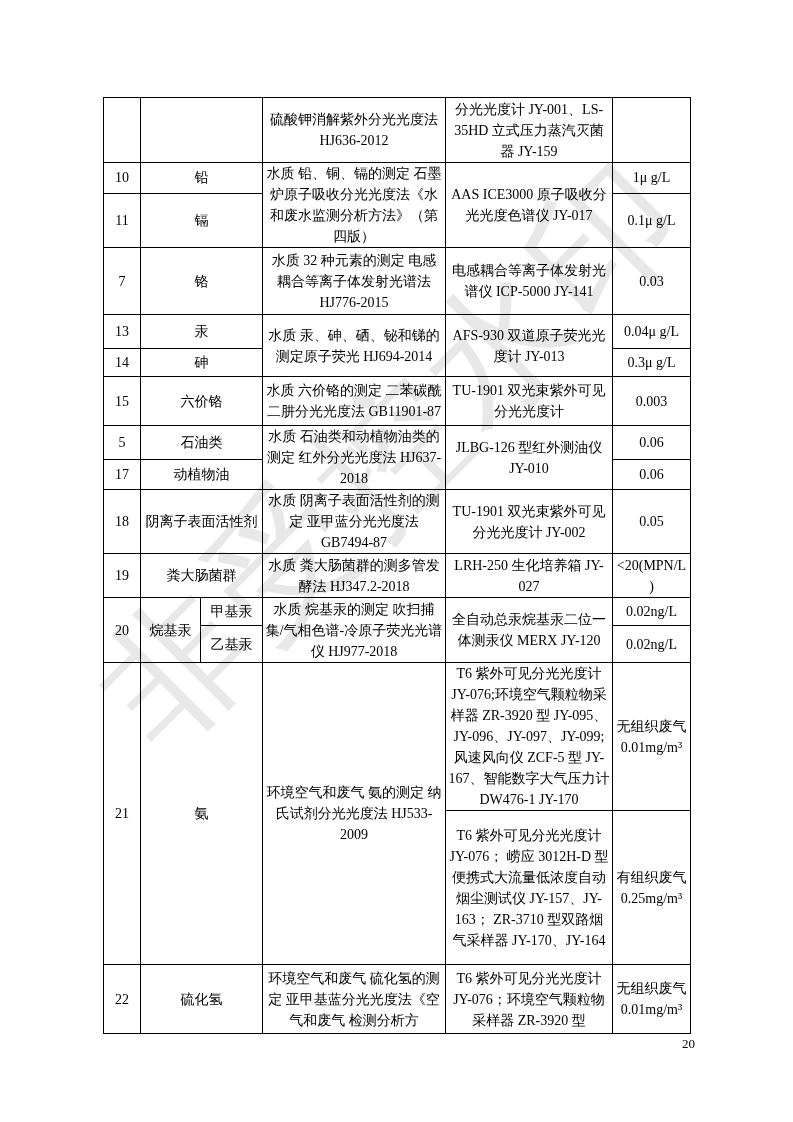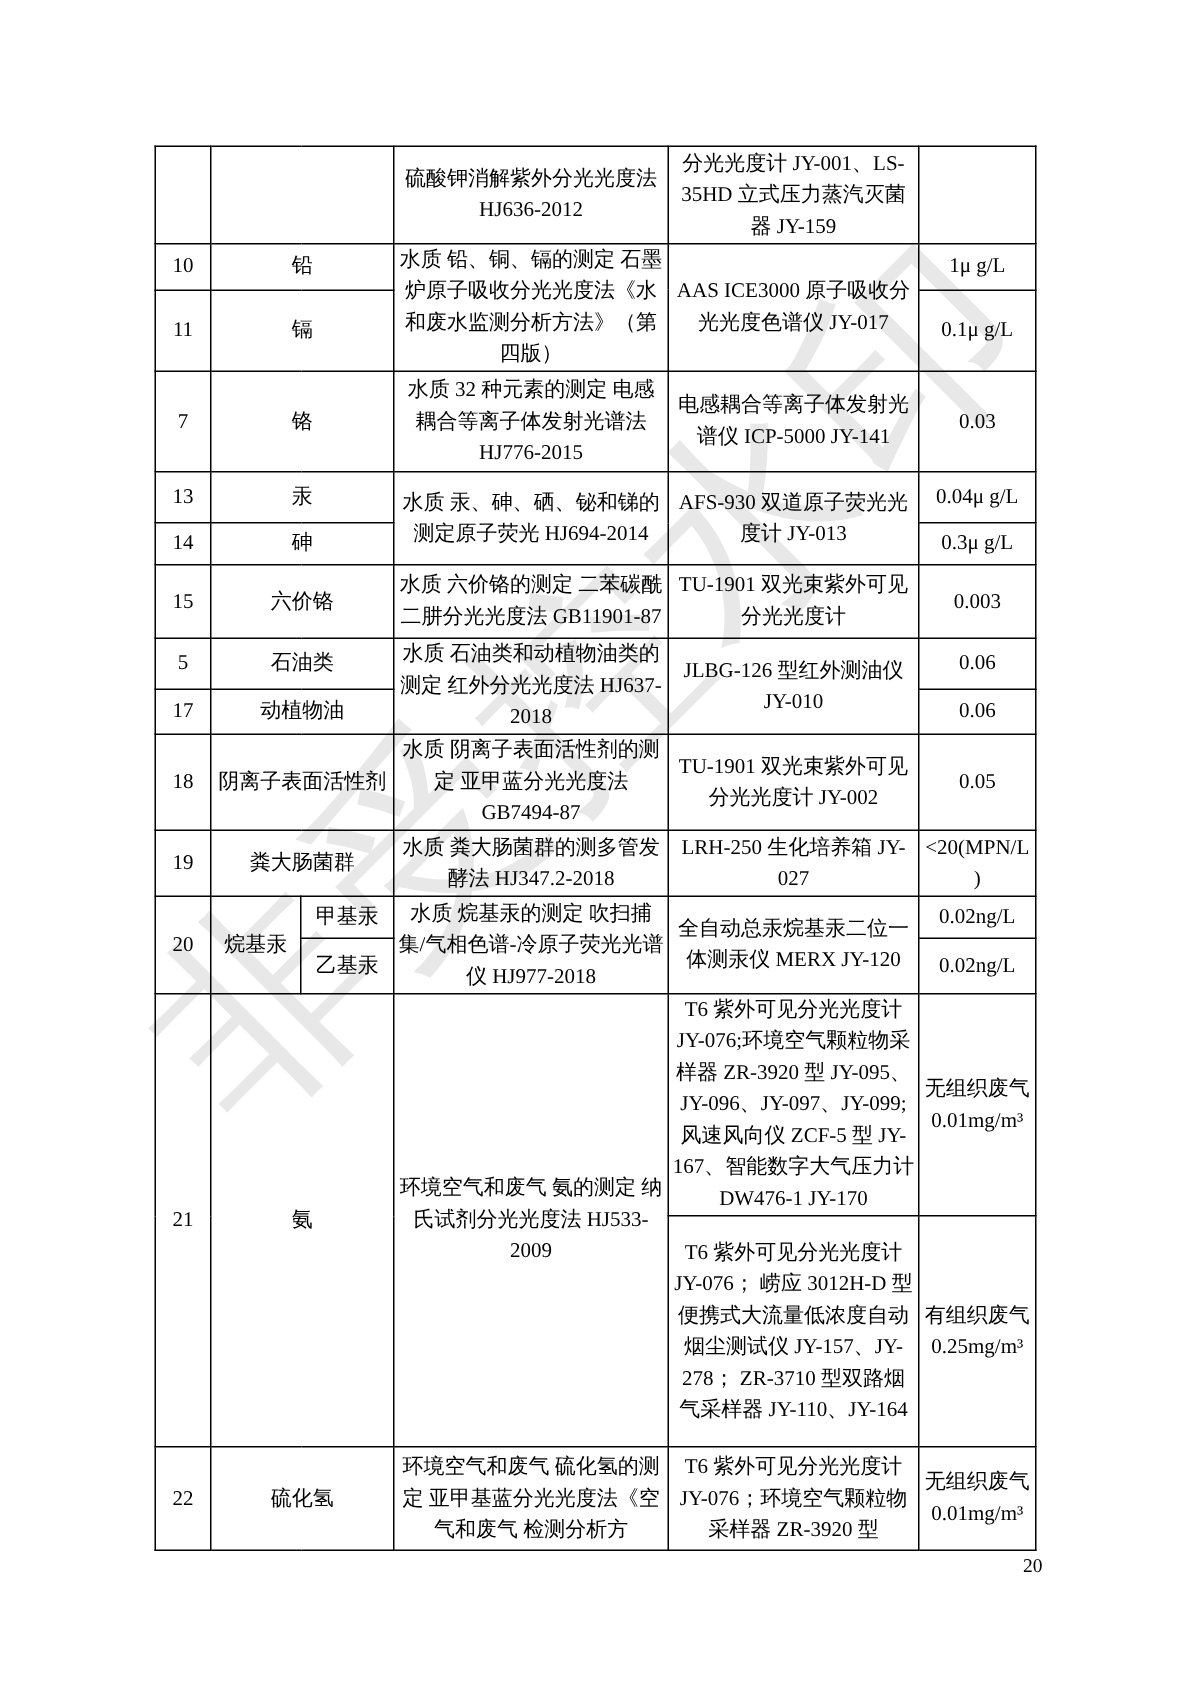--- a/index.html
+++ b/index.html
@@ -163,21 +163,21 @@
       </tr>
 
       <tr style="height:146px">
         <td class="no" rowspan="2">21</td>
         <td colspan="2" rowspan="2">氨</td>
         <td rowspan="2">环境空气和废气 氨的测定 纳氏试剂分光光度法 HJ533-2009</td>
         <td>T6 紫外可见分光光度计 JY-076;环境空气颗粒物采样器 ZR-3920 型 JY-095、JY-096、JY-097、JY-099;风速风向仪 ZCF-5 型 JY-167、智能数字大气压力计 DW476-1 JY-170</td>
         <td class="lim">无组织废气 0.01mg/m³</td>
       </tr>
       <tr style="height:154px">
-        <td>T6 紫外可见分光光度计 JY-076； 崂应 3012H-D 型便携式大流量低浓度自动烟尘测试仪 JY-157、JY-278； ZR-3710 型双路烟气采样器 JY-110、JY-164</td>
+        <td>T6 紫外可见分光光度计 JY-076； 崂应 3012H-D 型便携式大流量低浓度自动烟尘测试仪 JY-157、JY-163； ZR-3710 型双路烟气采样器 JY-170、JY-164</td>
         <td class="lim">有组织废气 0.25mg/m³</td>
       </tr>
 
       <tr style="height:69px">
         <td class="no">22</td>
         <td colspan="2">硫化氢</td>
         <td>环境空气和废气 硫化氢的测定 亚甲基蓝分光光度法《空气和废气 检测分析方</td>
         <td>T6 紫外可见分光光度计 JY-076；环境空气颗粒物采样器 ZR-3920 型</td>
         <td class="lim">无组织废气 0.01mg/m³</td>
       </tr>

